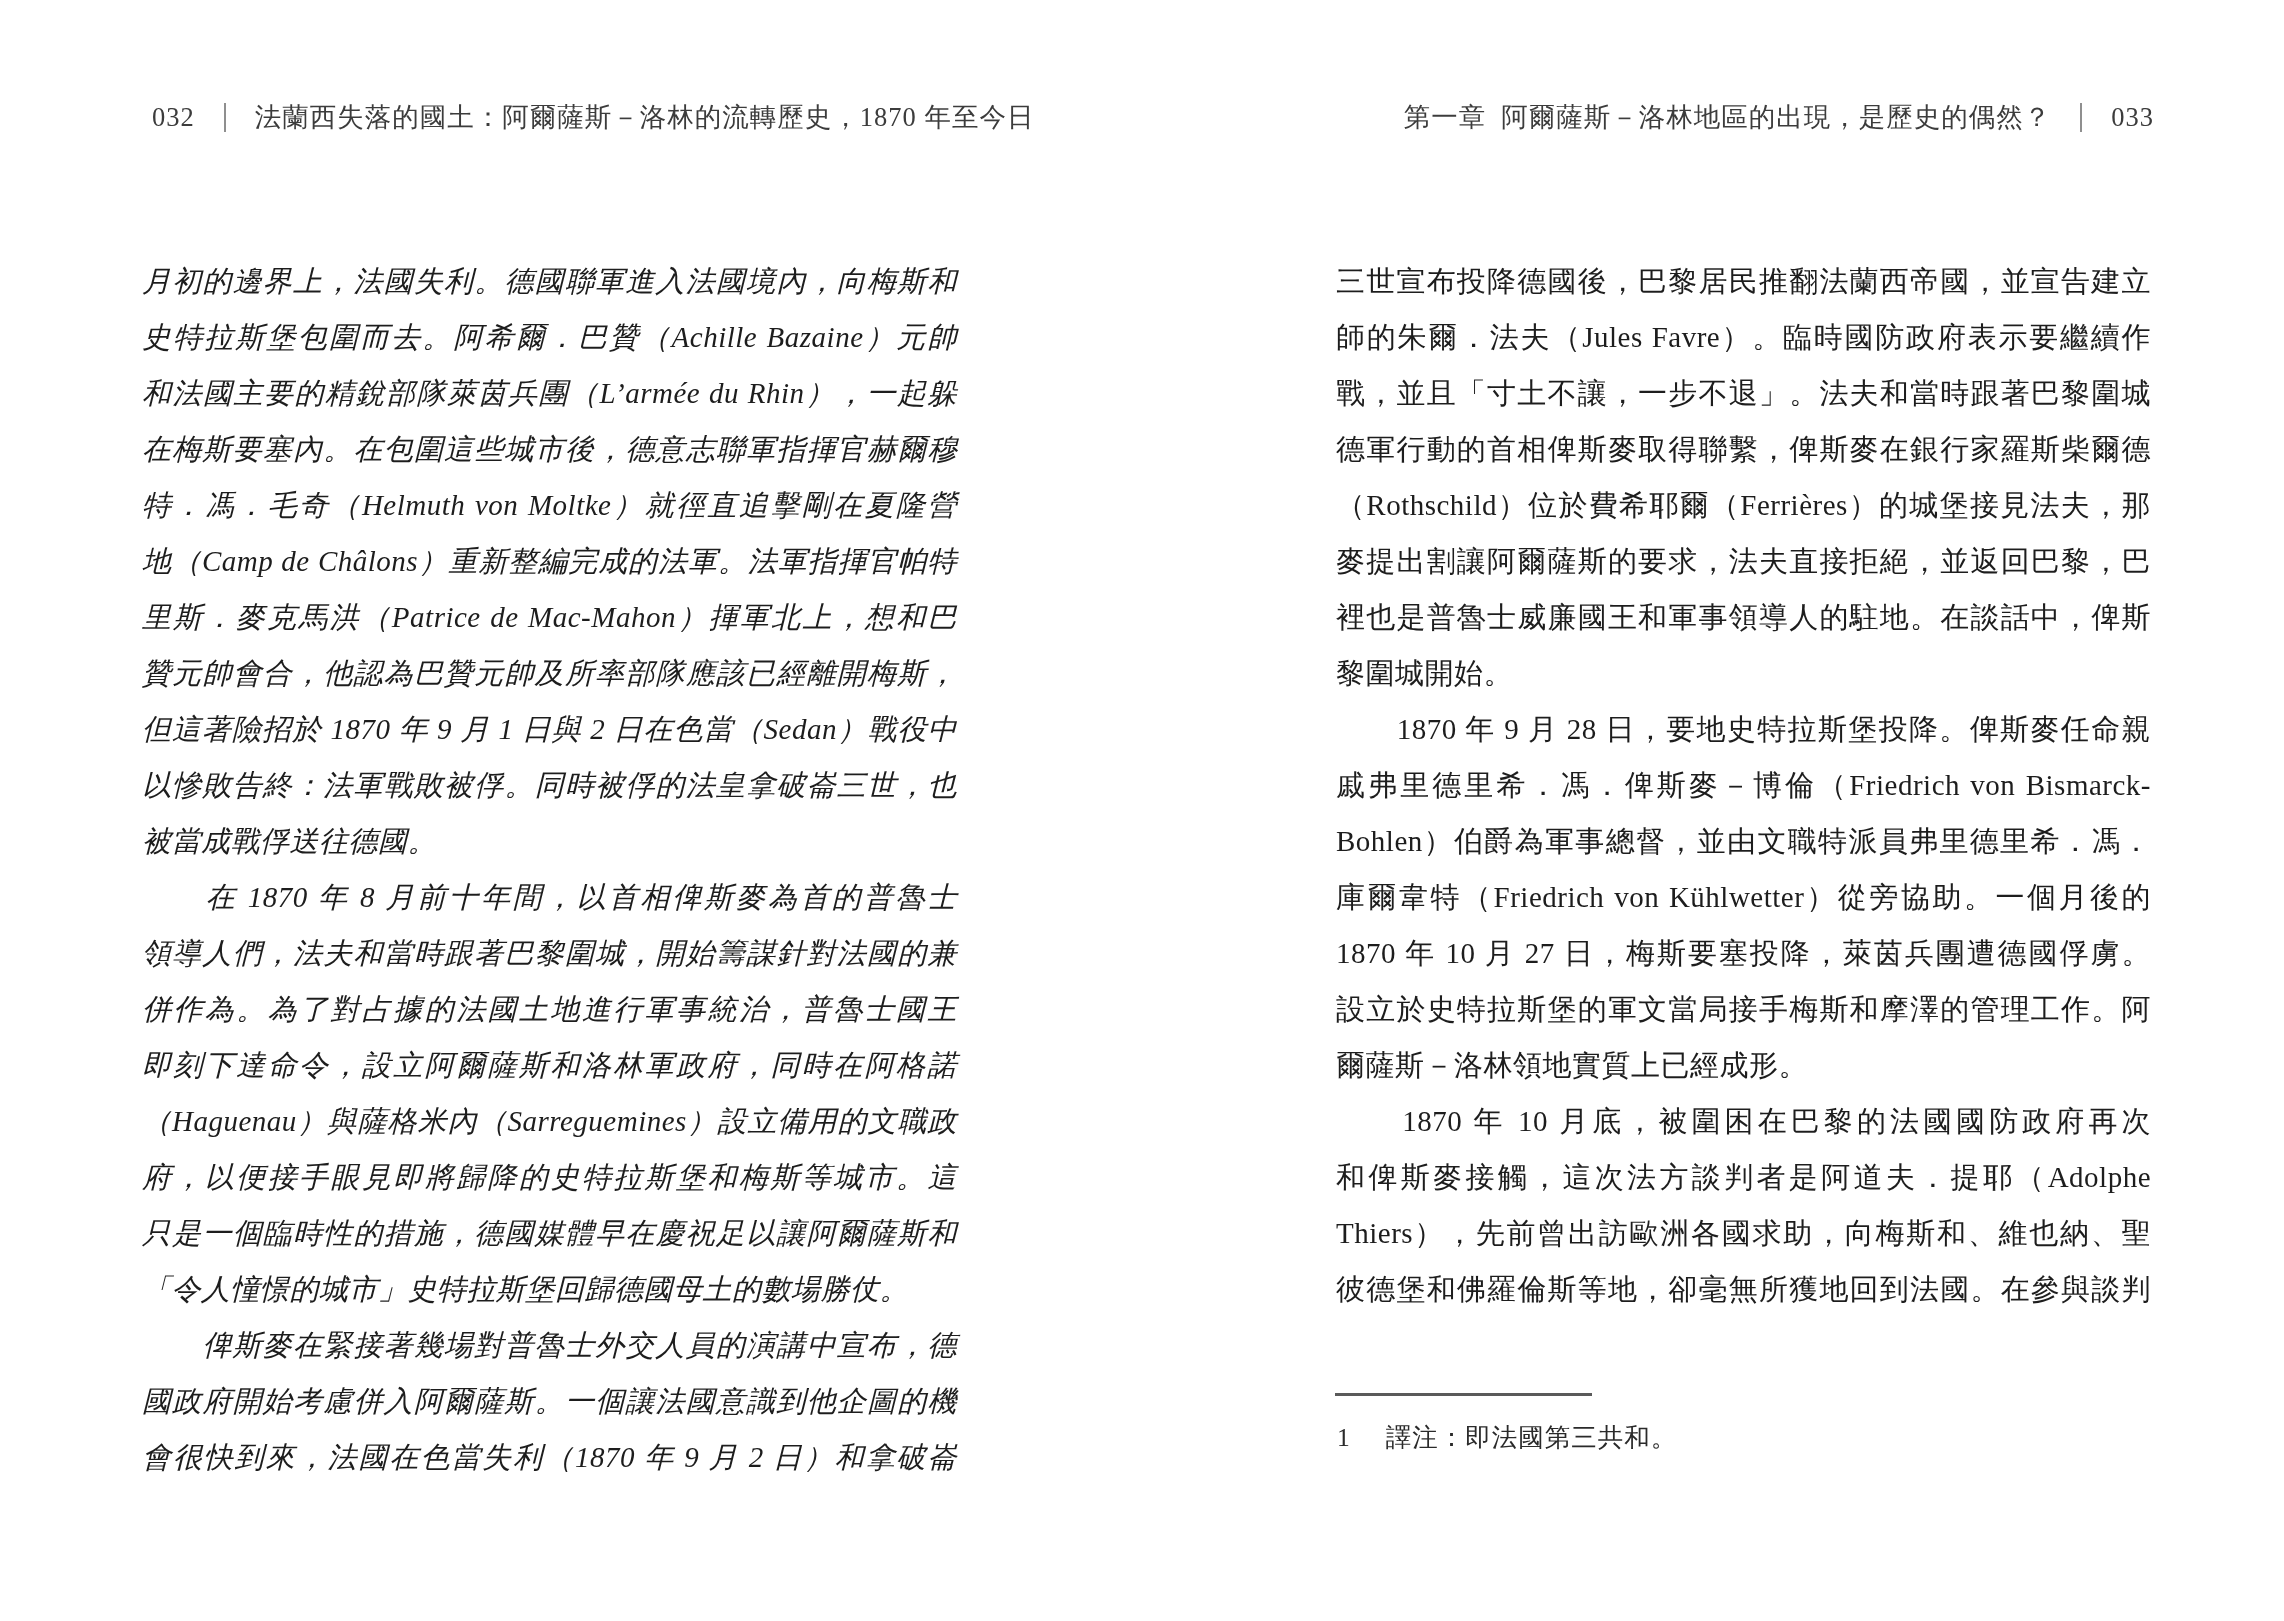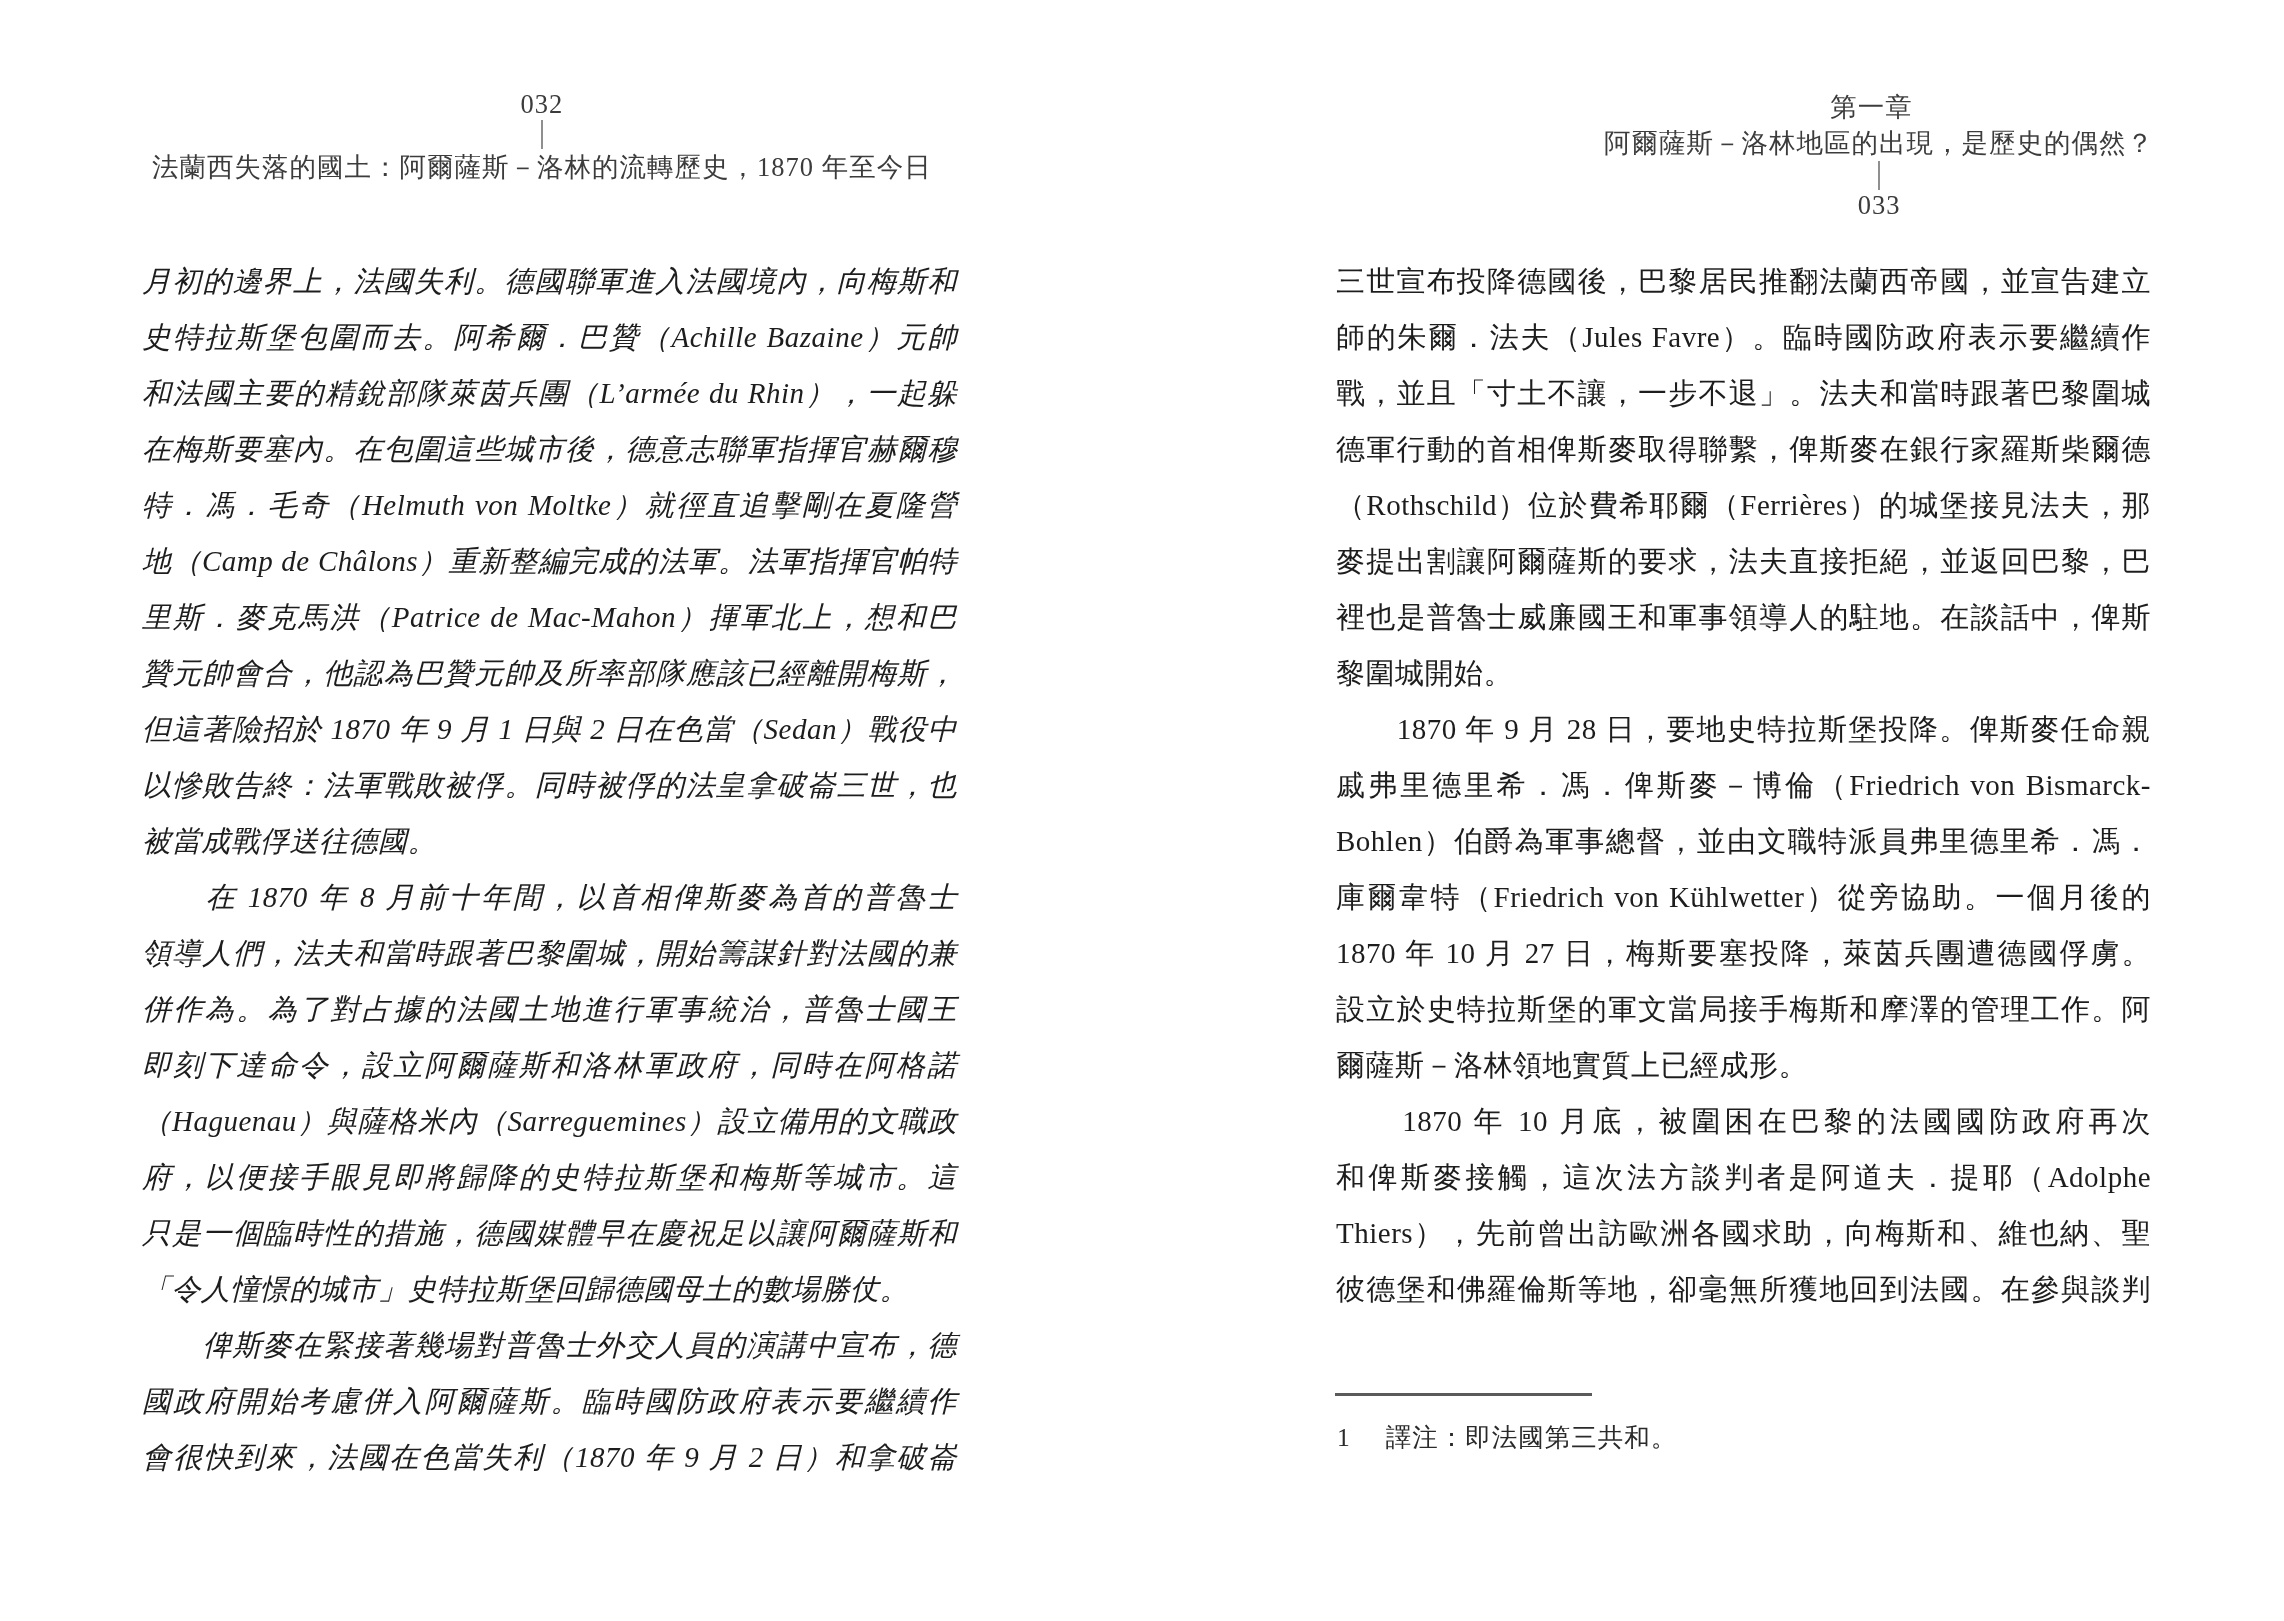--- a/index.html
+++ b/index.html
@@ -11,28 +11,27 @@
     position: relative;
     width: 2285px;
     height: 1621px;
     background: #ffffff;
     overflow: hidden;
     font-family: "Liberation Serif", "DejaVu Serif", serif;
   }
   
   .running-header {
     position: absolute;
-    top: 89px;
+    top: 99px;
     display: flex;
     align-items: center;
     font-size: 26.5px;
     letter-spacing: 1px;
     color: #3c3c3c;
     white-space: nowrap;
-    flex-direction: column;
   }
   .running-header.left { left: 152px; }
   .running-header.right { right: 131px; }
   .hdr-bar {
     width: 2px;
     height: 29px;
     background: #8f8f8f;
     margin: 0 29px;
   }
   .chapter-label { margin-right: 15px; }
@@ -112,21 +111,21 @@
     <div class="line end">被當成戰俘送往德國。</div>
     <div class="line">　　在 1870 年 8 月前十年間，以首相俾斯麥為首的普魯士</div>
     <div class="line">領導人們，法夫和當時跟著巴黎圍城，開始籌謀針對法國的兼</div>
     <div class="line">併作為。為了對占據的法國土地進行軍事統治，普魯士國王</div>
     <div class="line">即刻下達命令，設立阿爾薩斯和洛林軍政府，同時在阿格諾</div>
     <div class="line">（Haguenau）與薩格米內（Sarreguemines）設立備用的文職政</div>
     <div class="line">府，以便接手眼見即將歸降的史特拉斯堡和梅斯等城市。這</div>
     <div class="line">只是一個臨時性的措施，德國媒體早在慶祝足以讓阿爾薩斯和</div>
     <div class="line end">「令人憧憬的城市」史特拉斯堡回歸德國母土的數場勝仗。</div>
     <div class="line">　　俾斯麥在緊接著幾場對普魯士外交人員的演講中宣布，德</div>
-    <div class="line">國政府開始考慮併入阿爾薩斯。臨時國防政府表示要繼續作</div>
+    <div class="line">國政府開始考慮併入阿爾薩斯。一個讓法國意識到他企圖的機</div>
     <div class="line">會很快到來，法國在色當失利（1870 年 9 月 2 日）和拿破崙</div>
   </div>
 
   <div class="body-col right">
     <div class="line">三世宣布投降德國後，巴黎居民推翻法蘭西帝國，並宣告建立</div>
     <div class="line">師的朱爾．法夫（Jules Favre）。臨時國防政府表示要繼續作</div>
     <div class="line">戰，並且「寸土不讓，一步不退」。法夫和當時跟著巴黎圍城</div>
     <div class="line">德軍行動的首相俾斯麥取得聯繫，俾斯麥在銀行家羅斯柴爾德</div>
     <div class="line">（Rothschild）位於費希耶爾（Ferrières）的城堡接見法夫，那</div>
     <div class="line">麥提出割讓阿爾薩斯的要求，法夫直接拒絕，並返回巴黎，巴</div>

